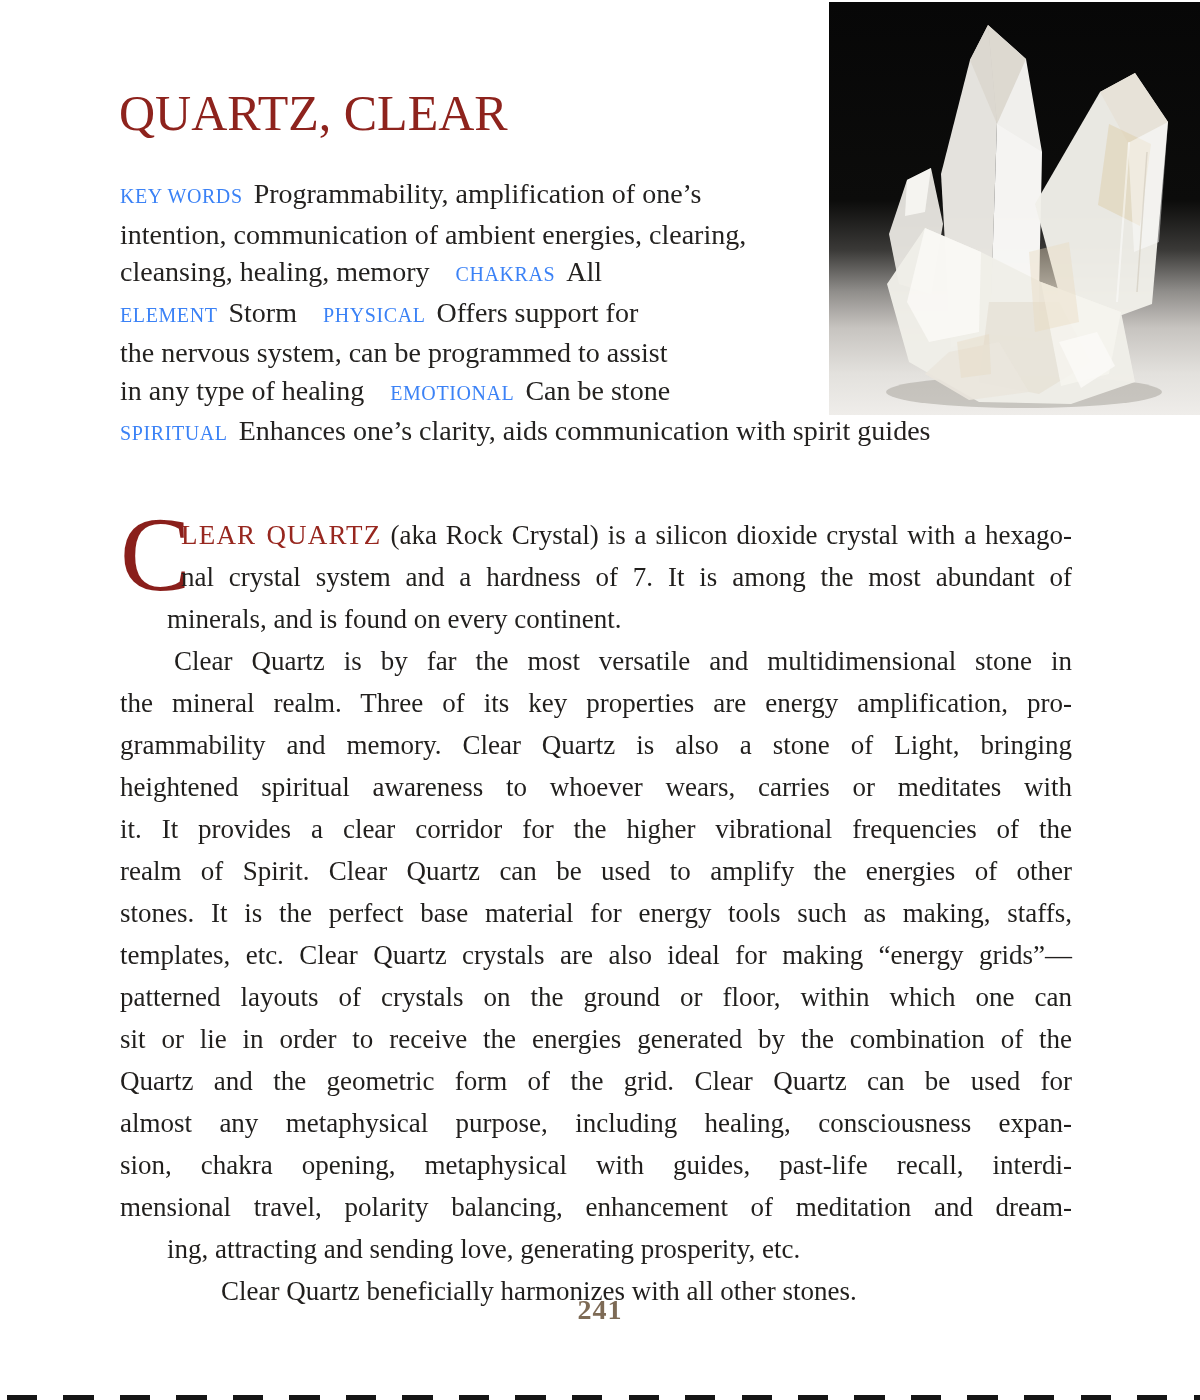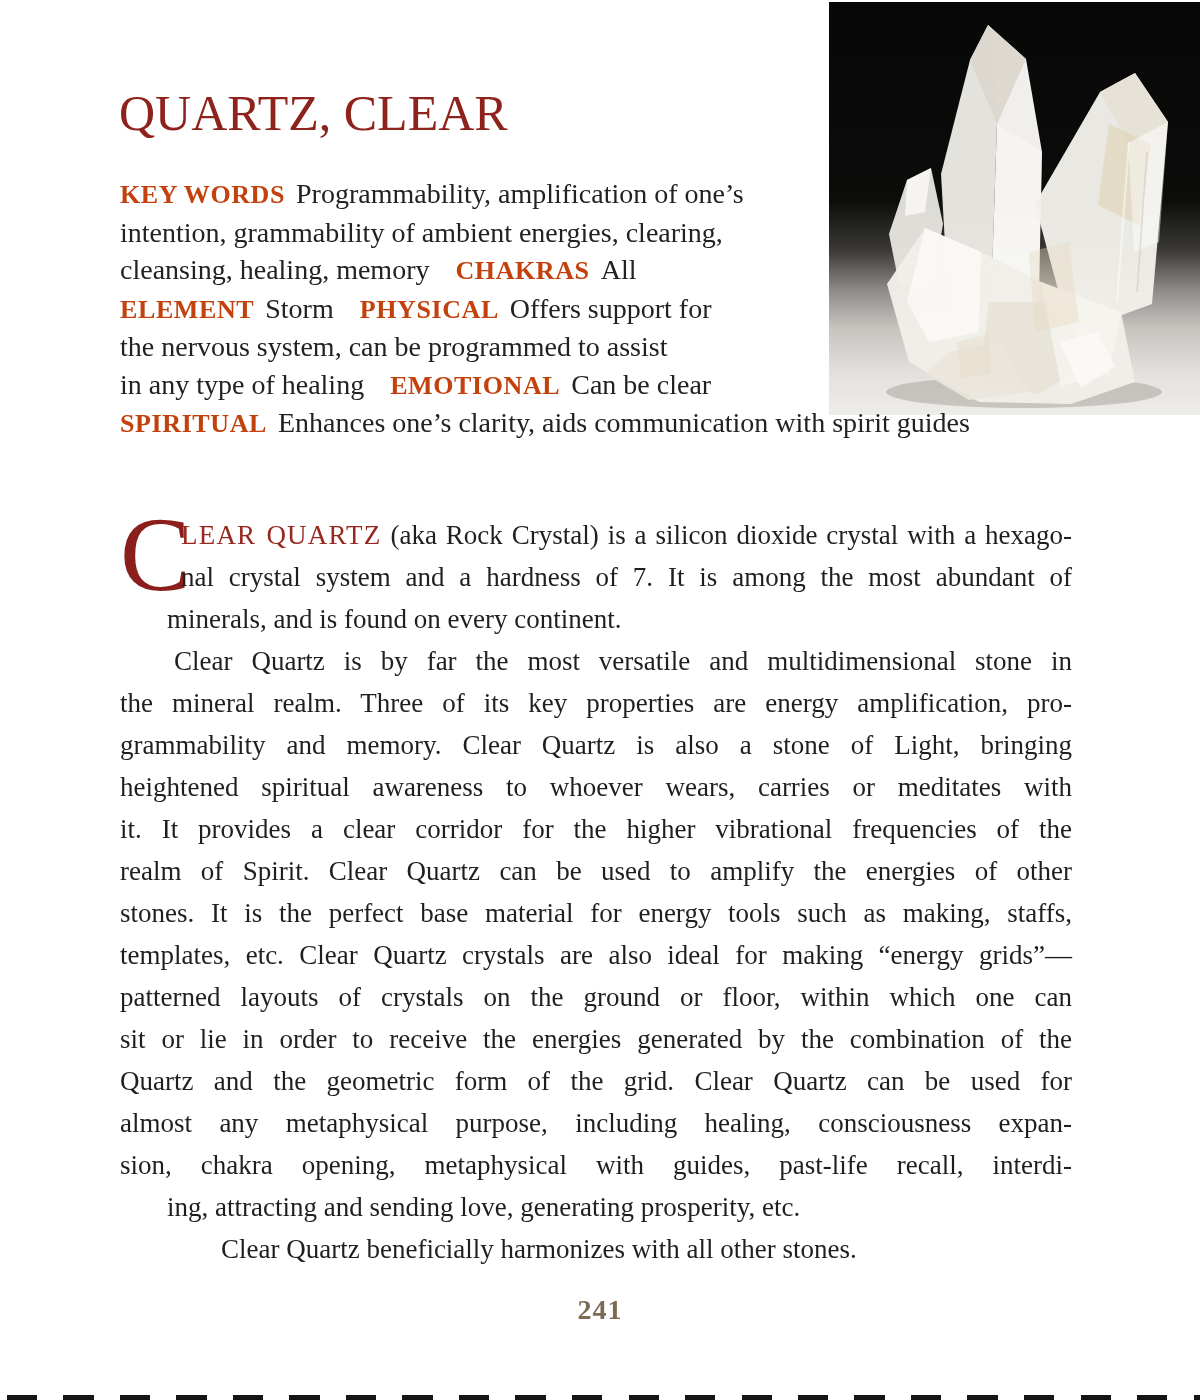--- a/index.html
+++ b/index.html
@@ -18,21 +18,21 @@
     position:absolute;left:829px;top:2px;width:371px;height:413px;
   }
   .photo svg{display:block;width:100%;height:100%;}
   
   .props{
     position:absolute;left:120px;top:175px;width:720px;
     font-size:28px;line-height:37.5px;color:#242220;
   }
   .props .pline{white-space:nowrap;}
   .lbl{
-    font-weight:bold;color:#c2410c;font-size:26px;
+    font-weight:normal;color:#3b82f6;font-size:20px;
     letter-spacing:0.6px;margin-right:11px;
   }
   .lbl.mid{margin-left:26px;}
   
   .body{
     position:absolute;left:120px;top:514px;width:952px;
     font-size:27px;line-height:42px;color:#211f1d;
   }
   .dropcap{
     float:left;width:54px;height:84px;margin-right:7px;
@@ -111,33 +111,33 @@
     </svg>
   </div>
 
   <div class="title">QUARTZ, CLEAR</div>
 
   <div class="props">
     <div class="pline">
       <span class="lbl">KEY WORDS</span><span>Programmability, amplification of one’s</span>
     </div>
     <div class="pline">
-      <span>intention, grammability of ambient energies, clearing,</span>
+      <span>intention, communication of ambient energies, clearing,</span>
     </div>
     <div class="pline">
       <span>cleansing, healing, memory</span><span class="lbl mid">CHAKRAS</span><span>All</span>
     </div>
     <div class="pline">
       <span class="lbl">ELEMENT</span><span>Storm</span><span class="lbl mid">PHYSICAL</span><span>Offers support for</span>
     </div>
     <div class="pline">
       <span>the nervous system, can be programmed to assist</span>
     </div>
     <div class="pline">
-      <span>in any type of healing</span><span class="lbl mid">EMOTIONAL</span><span>Can be clear</span>
+      <span>in any type of healing</span><span class="lbl mid">EMOTIONAL</span><span>Can be stone</span>
     </div>
     <div class="pline">
       <span class="lbl">SPIRITUAL</span><span>Enhances one’s clarity, aids communication with spirit guides</span>
     </div>
   </div>
 
   <div class="body">
     <div class="dropcap">C</div>
     <div class="bline"><span class="redsc">LEAR QUARTZ</span><span>(aka Rock Crystal) is a silicon dioxide crystal with a hexago-</span></div>
     <div class="bline">nal crystal system and a hardness of 7. It is among the most abundant of</div>
@@ -148,20 +148,21 @@
     <div class="bline">heightened spiritual awareness to whoever wears, carries or meditates with</div>
     <div class="bline">it. It provides a clear corridor for the higher vibrational frequencies of the</div>
     <div class="bline">realm of Spirit. Clear Quartz can be used to amplify the energies of other</div>
     <div class="bline">stones. It is the perfect base material for energy tools such as making, staffs,</div>
     <div class="bline">templates, etc. Clear Quartz crystals are also ideal for making “energy grids”—</div>
     <div class="bline">patterned layouts of crystals on the ground or floor, within which one can</div>
     <div class="bline">sit or lie in order to receive the energies generated by the combination of the</div>
     <div class="bline">Quartz and the geometric form of the grid. Clear Quartz can be used for</div>
     <div class="bline">almost any metaphysical purpose, including healing, consciousness expan-</div>
     <div class="bline">sion, chakra opening, metaphysical with guides, past-life recall, interdi-</div>
+    <div class="bline">mensional travel, polarity balancing, enhancement of meditation and dream-</div>
     <div class="bline end">ing, attracting and sending love, generating prosperity, etc.</div>
     <div class="bline ind end">Clear Quartz beneficially harmonizes with all other stones.</div>
   </div>
 
   <div class="pagenum">241</div>
 
   <div class="edge-ticks"></div>
   <div class="edge-dashes"></div>
 
 </div>

